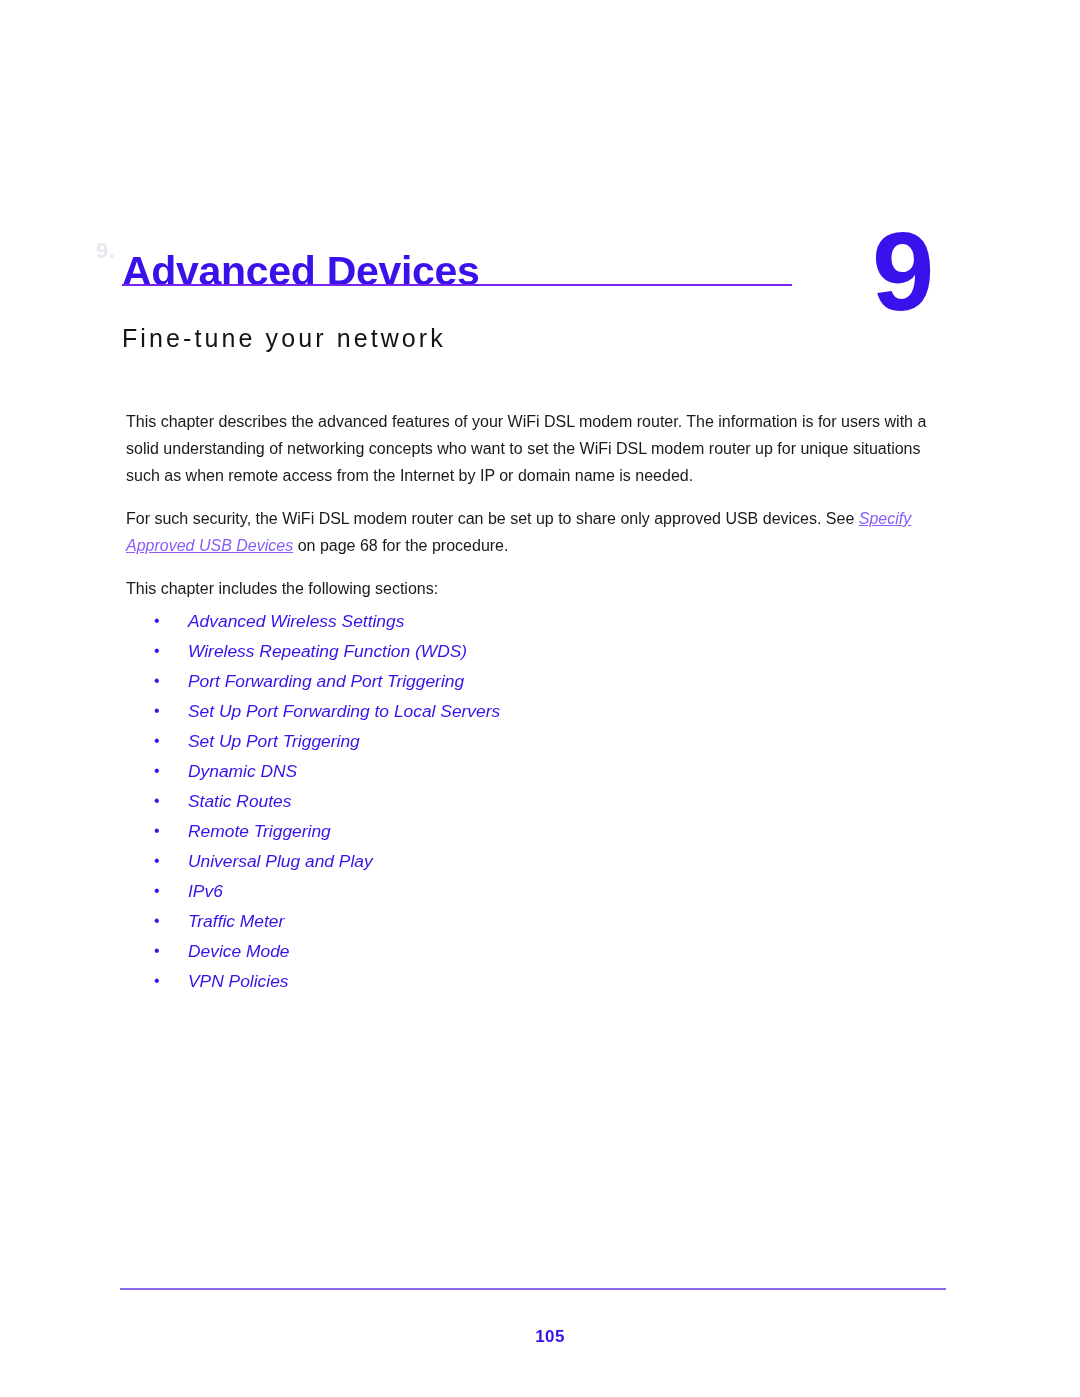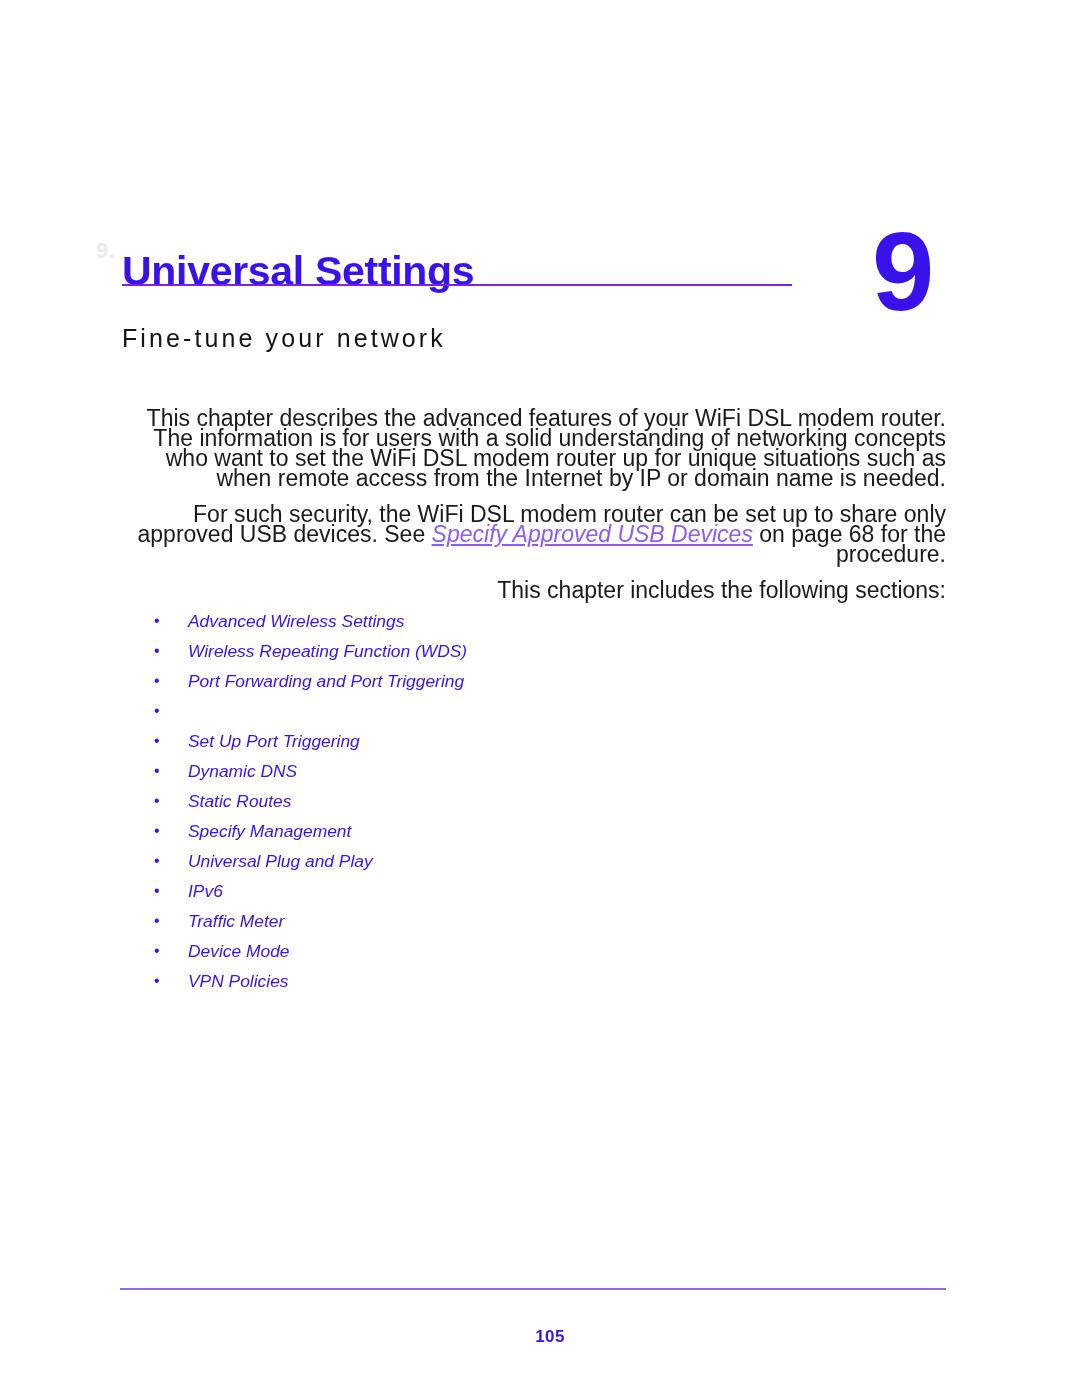--- a/index.html
+++ b/index.html
@@ -77,25 +77,25 @@
   }
 
   
   .body-block {
     position: absolute;
     left: 126px;
     top: 408px;
     width: 820px;
   }
   .para {
-    font-size: 23px;
-    line-height: 20px;
+    font-size: 16px;
+    line-height: 27px;
     color: #1a1a1a;
     margin: 0 0 16px 0;
-    text-align: right;
+    text-align: left;
   }
   .para:last-child { margin-bottom: 8px; }
   .link-inline {
     color: #8b5cf6;
     font-style: italic;
   }
 
   
   .section-list {
     position: absolute;
@@ -148,21 +148,21 @@
     padding-left: 20px;
   }
 </style>
 </head>
 <body>
 
 <div class="page">
 
   <div class="ghost-marker">9.</div>
 
-  <h1 class="chapter-title">Universal Settings</h1>
+  <h1 class="chapter-title">Advanced Devices</h1>
 
   <div class="title-rule"></div>
 
   <h2 class="chapter-subtitle">Fine-tune your network</h2>
 
   <div class="chapter-number">9</div>
 
   <div class="body-block">
 
     <p class="para">This chapter describes the advanced features of your WiFi DSL modem router. The information is for users with a solid understanding of networking concepts who want to set the WiFi DSL modem router up for unique situations such as when remote access from the Internet by IP or domain name is needed.</p>
@@ -182,36 +182,37 @@
     <li>
       <span class="bullet">•</span>
       <span>Wireless Repeating Function (WDS)</span>
     </li>
     <li>
       <span class="bullet">•</span>
       <span>Port Forwarding and Port Triggering</span>
     </li>
     <li>
       <span class="bullet">•</span>
+      <span>Set Up Port Forwarding to Local Servers</span>
     </li>
     <li>
       <span class="bullet">•</span>
       <span>Set Up Port Triggering</span>
     </li>
     <li>
       <span class="bullet">•</span>
       <span>Dynamic DNS</span>
     </li>
     <li>
       <span class="bullet">•</span>
       <span>Static Routes</span>
     </li>
     <li>
       <span class="bullet">•</span>
-      <span>Specify Management</span>
+      <span>Remote Triggering</span>
     </li>
     <li>
       <span class="bullet">•</span>
       <span>Universal Plug and Play</span>
     </li>
     <li>
       <span class="bullet">•</span>
       <span>IPv6</span>
     </li>
     <li>

